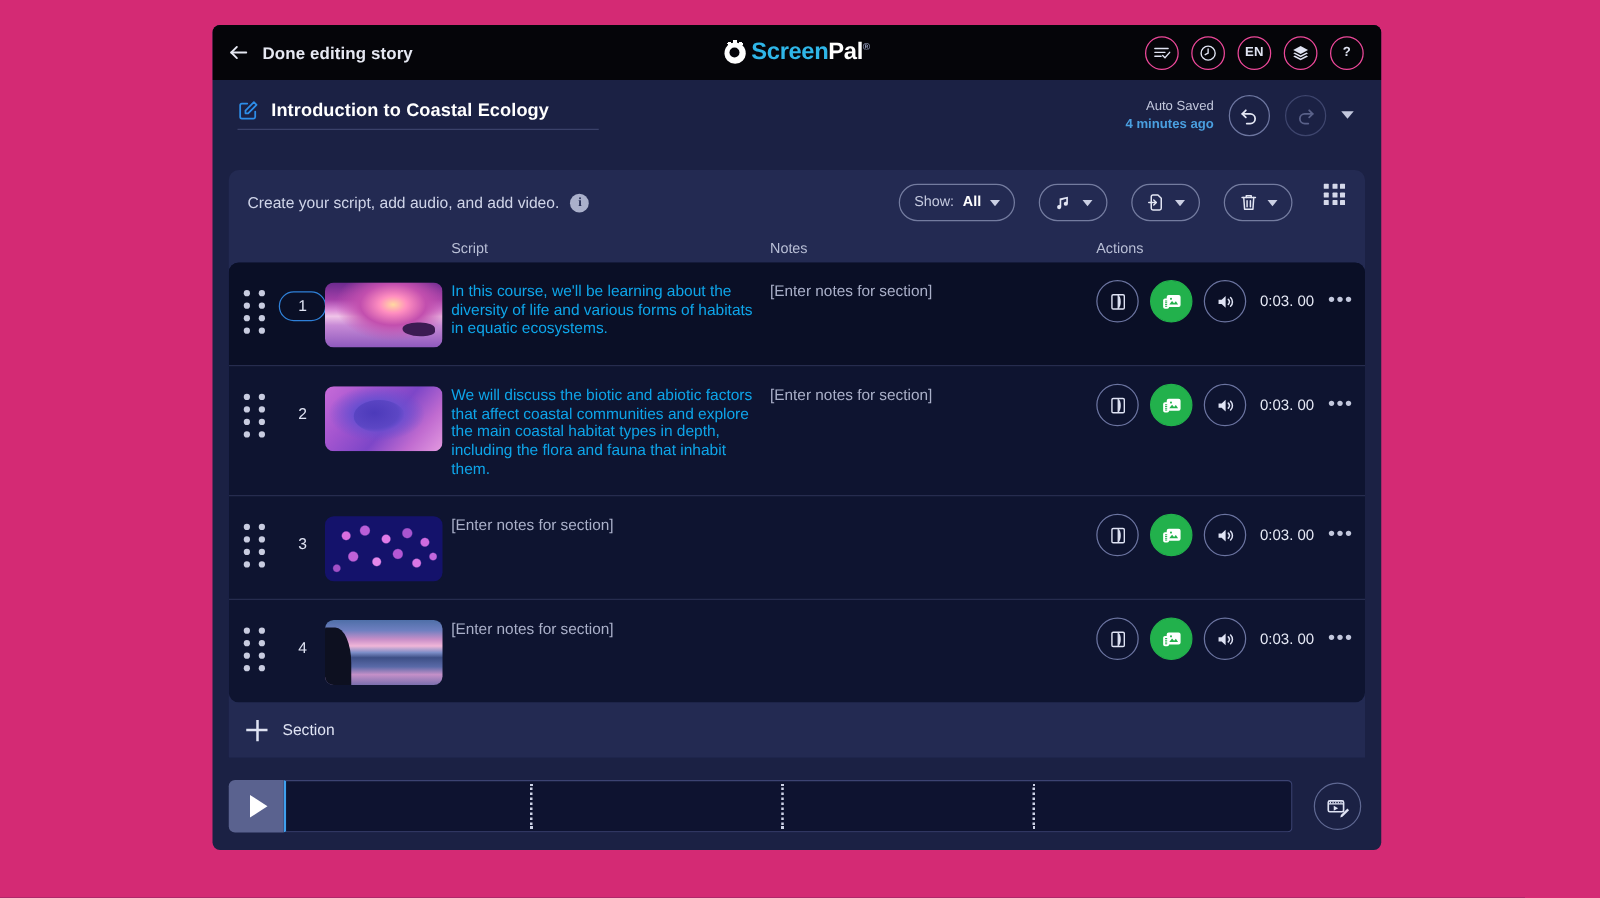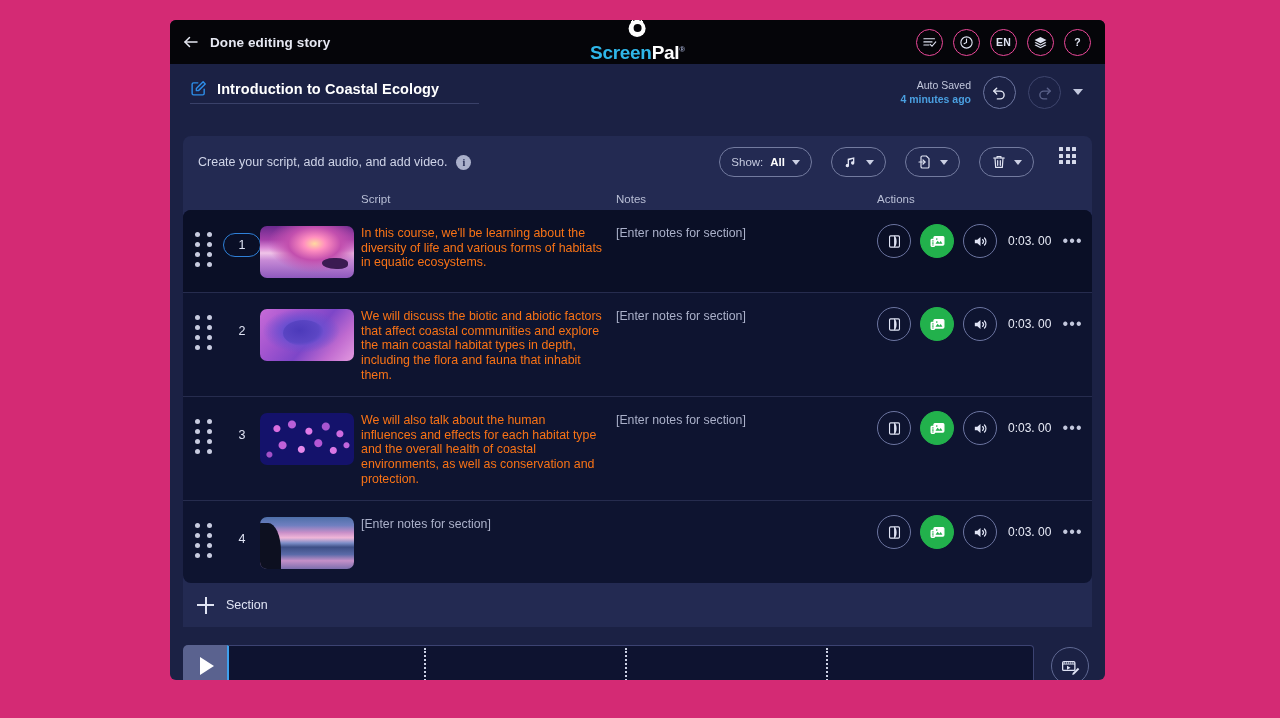--- a/index.html
+++ b/index.html
@@ -37,21 +37,21 @@
   .back-group {
     display: flex; align-items: center; gap: 10px;
     margin-left: 12px;
     cursor: pointer;
   }
   .back-arrow { width: 18px; height: 18px; color: #e6e8f2; }
   .back-label { color: #e6e8f2; font-size: 13.5px; font-weight: bold; letter-spacing: .1px; }
   .brand {
     position: absolute; left: 50%; top: 50%;
     transform: translate(-50%,-50%);
-    display: flex; align-items: center; gap: 5px; flex-direction: column;
+    display: flex; align-items: center; gap: 5px;
   }
   .brand-mark {
     width: 17px; height: 17px; border-radius: 50%;
     background: #fff; position: relative; flex: 0 0 auto;
   }
   .brand-mark::before {
     content:""; position:absolute; left:4.5px; top:4px;
     width:8px; height:8px; border-radius:50%; background:#050509;
   }
   .brand-mark::after {
@@ -174,21 +174,21 @@
     border: 1.5px solid #2f80d8; border-radius: 13px;
     margin-left: -8px; margin-right: -8px;
   }
   .thumb-cell { width: 108px; flex: 0 0 108px; display: flex; justify-content: center; padding-top: 2px; }
   .thumb {
     width: 94px; height: 52px; border-radius: 7px; overflow: hidden;
     position: relative;
   }
   .script-cell {
     width: 255px; flex: 0 0 255px;
-    color: #f97316; font-size: 12.4px; line-height: 1.18;
+    color: #0ea5e9; font-size: 12.4px; line-height: 1.18;
     padding-right: 12px; padding-top: 2px;
   }
   .notes-cell { flex: 1 1 auto; color: #aab0c9; font-size: 12.3px; padding-top: 2px; cursor: text; }
   .actions-cell {
     width: 215px; flex: 0 0 215px;
     display: flex; align-items: center; gap: 9px; padding-top: 0;
   }
   .act-btn {
     width: 34px; height: 34px; border-radius: 50%;
     border: 1px solid #6b74a0;
@@ -522,21 +522,20 @@
               <i></i>
               <i></i>
               <i></i>
               <i></i>
               <i></i>
           </div>
           <div class="num-cell">3</div>
           <div class="thumb-cell">
             <div class="thumb th3"></div>
           </div>
-          <div class="script-cell">We will also talk about the human influences and effects for each habitat type and the overall health of coastal environments, as well as conservation and protection.</div>
           <div class="notes-cell">[Enter notes for section]</div>
           <div class="actions-cell">
             <div class="act-btn">
               <svg viewBox="0 0 24 24" fill="none" stroke="currentColor" stroke-width="1.6">
                 <rect x="5" y="4" width="14" height="16" rx="1.5"></rect>
                 <path d="M12 4v16" stroke-width="1.2"></path>
                 <path d="M12 4c4 2.5 4 13.5 0 16z" fill="currentColor" stroke="none"></path>
               </svg>
             </div>
             <div class="act-btn green">

